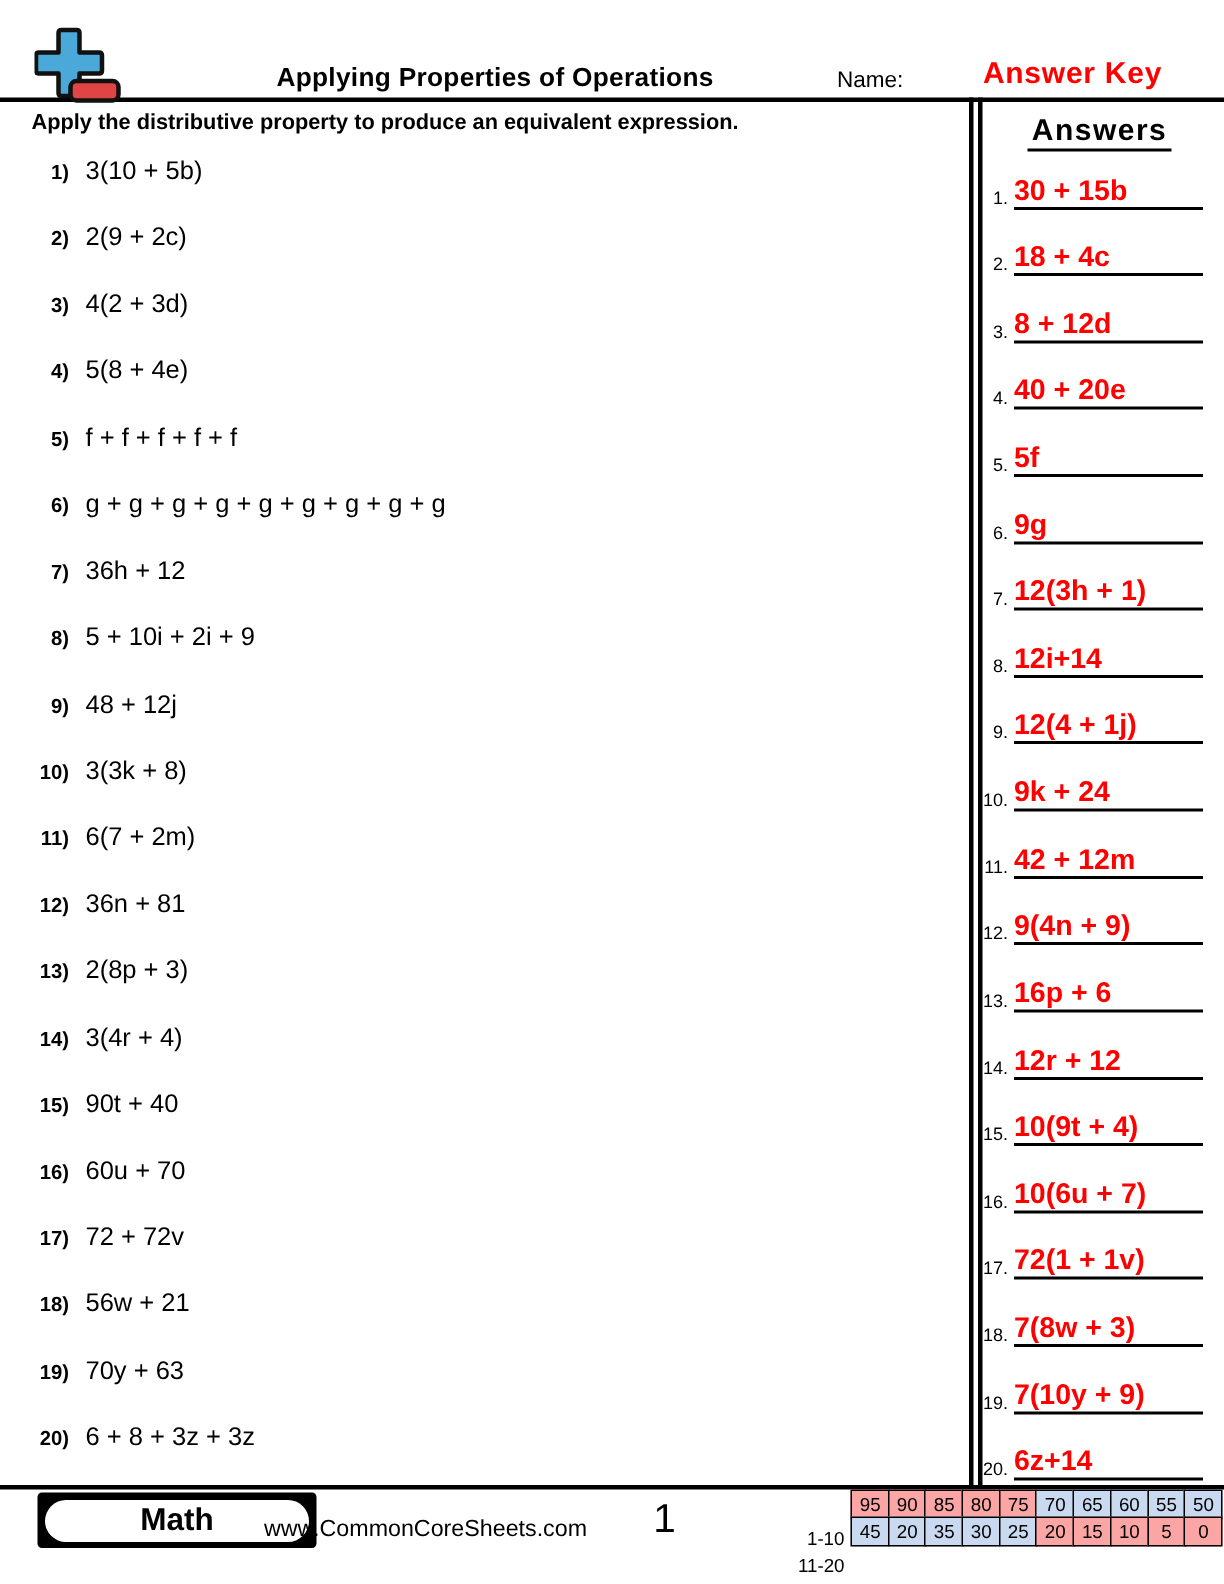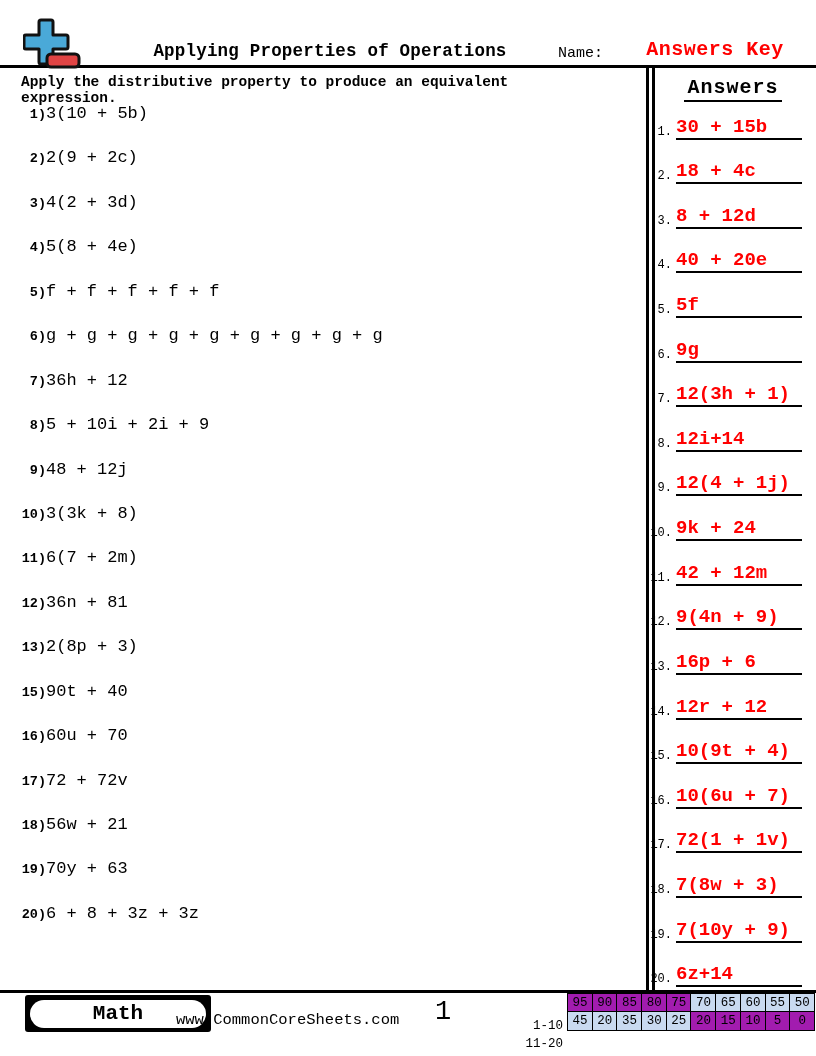--- a/index.html
+++ b/index.html
@@ -1,18 +1,18 @@
 <!DOCTYPE html>
 <html style="--answer-red: #ff0000; --highlight-blue: #c9daf0; --logo-blue: #4aa9d8; --logo-red: #e04444;"><head>
 <meta charset="utf-8">
 <style>
   html,body{margin:0;padding:0;background:#fff;}
   .page{
     position:relative;width:816px;height:1056px;background:#fff;overflow:hidden;
-    font-family:Liberation Mono, monospace;color:#000;
+    font-family:Liberation Sans, sans-serif;color:#000;
   }
   
   .logo{position:absolute;left:23px;top:18px;z-index:3;}
   .worksheet-title{
     position:absolute;left:120px;top:41px;width:420px;text-align:center;
     font-size:17.5px;font-weight:bold;letter-spacing:0.2px;
   }
   .name-label{position:absolute;left:558px;top:45px;font-size:15px;}
   .name-value{
     position:absolute;left:620px;top:38px;width:190px;text-align:center;
@@ -29,21 +29,21 @@
   }
   .answers-heading span{border-bottom:2.5px solid #000;padding:0 3px 1px 3px;letter-spacing:1px;}
   .column-divider{
     position:absolute;left:646px;top:65px;height:926px;width:3px;
     border-left:3px solid #000;border-right:3px solid #000;box-sizing:content-box;
   }
   
   .problems{position:absolute;left:0;top:103px;width:640px;}
   .problem-row{height:44.45px;display:flex;align-items:baseline;}
   .p-num{width:46px;text-align:right;font-size:13.5px;font-weight:bold;line-height:21px;flex:none;}
-  .p-expr{font-size:17px;line-height:21px;white-space:nowrap;text-align:right;}
+  .p-expr{margin-left:11px;font-size:17px;line-height:21px;white-space:nowrap;text-align:right;}
   
   .answers-col{position:absolute;left:650px;top:95px;width:166px;}
   .answer-row{height:44.62px;display:flex;align-items:flex-end;}
   .a-num{width:22px;text-align:right;font-size:12px;line-height:14px;margin:0 4px 1px 0;flex:none;}
   .a-value{
     width:126px;font-size:19px;font-weight:bold;line-height:21px;
     color:var(--answer-red,#ff0000);border-bottom:2px solid #000;white-space:nowrap;
   }
   
   .footer-rule{position:absolute;left:0;top:990px;width:816px;height:2.5px;background:#000;}
@@ -55,38 +55,38 @@
   .website{position:absolute;left:176px;top:1011px;font-size:15.5px;}
   .page-num{position:absolute;left:400px;top:997px;width:86px;text-align:center;font-size:27px;}
   .grade-label{position:absolute;left:505px;width:58px;text-align:right;font-size:12.5px;line-height:19px;margin-top:23px;}
   .grade-label.r1{top:994px;}
   .grade-label.r2{top:1012px;}
   .grade-table{position:absolute;left:567px;top:993px;}
   .grade-row{display:flex;}
   .grade-row + .grade-row{margin-top:-1.5px;}
   .grade-cell{
     box-sizing:border-box;width:26.2px;height:19.5px;border:1.5px solid #000;
-    display:flex;align-items:center;justify-content:center;font-size:12.5px;background:#a21caf;
+    display:flex;align-items:center;justify-content:center;font-size:12.5px;background:#fca5a5;
   }
   .grade-cell + .grade-cell{margin-left:-1.5px;}
   .grade-cell.highlight{background:var(--highlight-blue,#c9daf0);}
 </style>
 </head>
 <body>
 
 <div class="page">
 
   <svg class="logo" width="60" height="52" viewBox="0 0 60 52">
     <path d="M16 4 q0,-2 2,-2 h10 q2,0 2,2 v13 h13 q2,0 2,2 v10 q0,2 -2,2 h-13 v13 q0,2 -2,2 h-10 q-2,0 -2,-2 v-13 h-13 q-2,0 -2,-2 v-10 q0,-2 2,-2 h13 z" style="fill:var(--logo-blue,#4aa9d8);stroke:#111;stroke-width:3;stroke-linejoin:round"></path>
     <rect x="24" y="36" width="32" height="13" rx="4" style="fill:var(--logo-red,#e04444);stroke:#111;stroke-width:3"></rect>
   </svg>
 
   <div class="worksheet-title">Applying Properties of Operations</div>
   <div class="name-label">Name:</div>
-  <div class="name-value">Answers Key</div>
+  <div class="name-value">Answer Key</div>
   <div class="header-rule"></div>
 
   <div class="instruction">Apply the distributive property to produce an equivalent expression.</div>
   <div class="answers-heading">
     <span>Answers</span>
   </div>
   <div class="column-divider"></div>
 
   <div class="problems">
 
@@ -148,20 +148,24 @@
       <div class="problem-row">
         <span class="p-num">12)</span>
         <span class="p-expr">36n + 81</span>
       </div>
 
       <div class="problem-row">
         <span class="p-num">13)</span>
         <span class="p-expr">2(8p + 3)</span>
       </div>
 
+      <div class="problem-row">
+        <span class="p-num">14)</span>
+        <span class="p-expr">3(4r + 4)</span>
+      </div>
 
       <div class="problem-row">
         <span class="p-num">15)</span>
         <span class="p-expr">90t + 40</span>
       </div>
 
       <div class="problem-row">
         <span class="p-num">16)</span>
         <span class="p-expr">60u + 70</span>
       </div>

